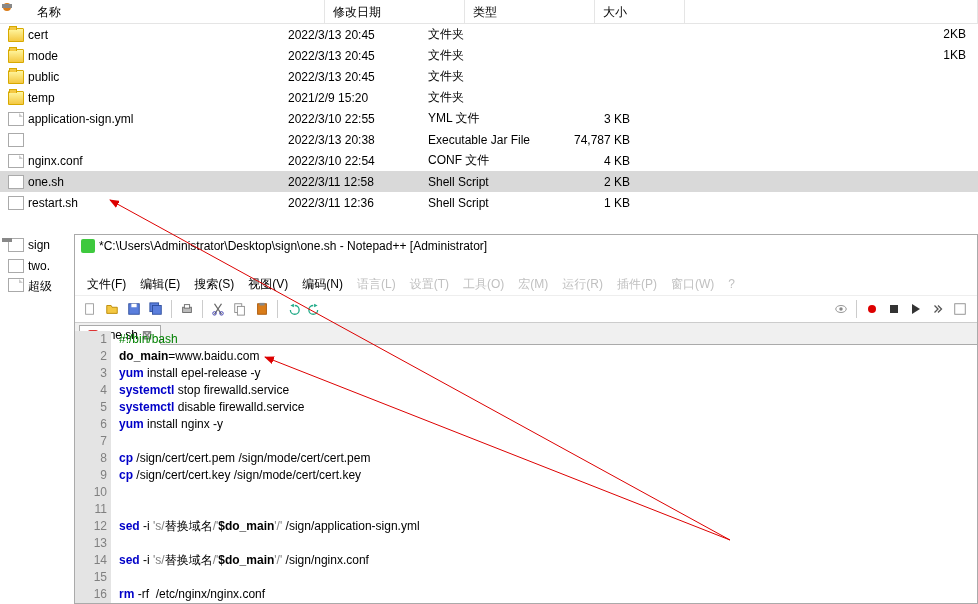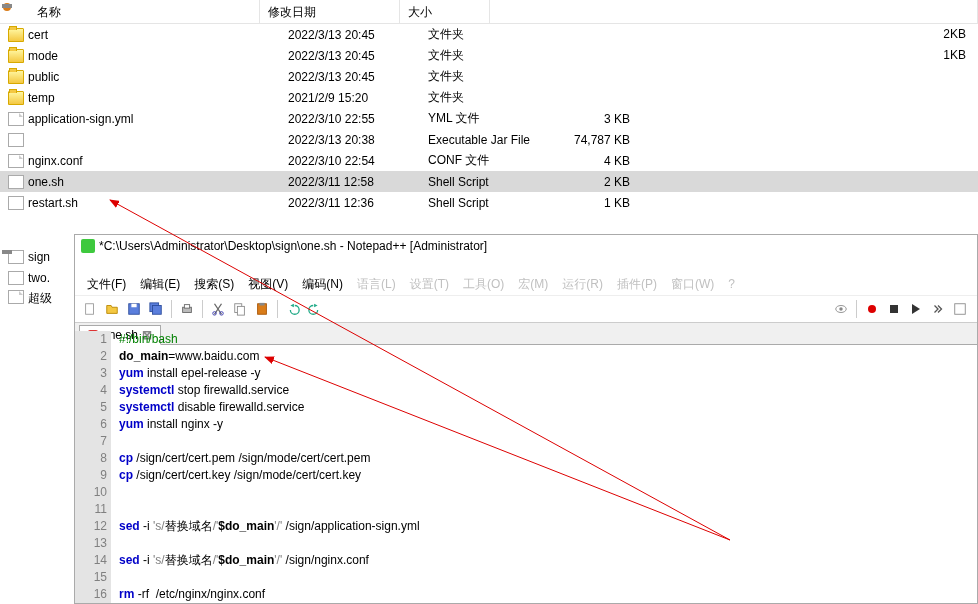--- a/index.html
+++ b/index.html
@@ -2,21 +2,21 @@
 <html><head>
 <meta charset="utf-8">
 <style>
 * { margin: 0; padding: 0; box-sizing: border-box; font-family: "Microsoft YaHei", "Segoe UI", Tahoma, sans-serif; font-size: 12px; }
 body { background: #fff; width: 978px; height: 604px; overflow: hidden; position: relative; }
 
 
 .explorer { position: absolute; top: 0; left: 0; width: 978px; height: 300px; background: #fff; }
 .col-headers { display: flex; height: 24px; border-bottom: 1px solid #e5e5e5; color: #000; }
 .col-h { padding: 4px 8px; border-right: 1px solid #e5e5e5; cursor: default; }
-.cw-name { width: 260px; padding-left: 37px; }
+.cw-name { width: 325px; padding-left: 37px; }
 .cw-date { width: 140px; }
 .cw-type { width: 130px; }
 .cw-size { width: 90px; text-align: left; }
 .cw-extra{ flex:1; text-align:right; padding-right:12px;}
 .file-rows { }
 .row { display: flex; height: 21px; align-items: center; }
 .row.selected { background: #d9d9d9; }
 .cell-name { width: 280px; padding-left: 8px; display: flex; gap: 4px; }
 .cell-date { width: 140px; padding-left: 8px; }
 .cell-type { width: 130px; padding-left: 8px; }
@@ -26,21 +26,21 @@
 .ic { width: 16px; height: 14px; display: inline-block; }
 .ic-folder { background: linear-gradient(#fff6a0,#f4c842); border-radius: 1px 1px 0 0; border:1px solid #d7a900; position:relative;}
 .ic-folder:before{content:'';position:absolute;top:-3px;left:0;width:6px;height:3px;background:#f4c842;border:1px solid #d7a900;border-bottom:none;}
 .ic-file { background: #fff; border: 1px solid #aaa; position: relative; }
 .ic-file:after{ content:''; position:absolute; top:0; right:0; border-top:4px solid #fff; border-left:4px solid #ccc;}
 .ic-jar { background:#fff; border:1px solid #aaa; }
 .ic-jar:before{content:'';position:absolute;width:8px;height:8px;left:3px;top:3px;background:#d97c1a;border-radius:50%;}
 .ic-sh { background:#fff; border:1px solid #aaa; }
 .ic-sh:before{content:'';position:absolute;width:10px;height:4px;left:2px;top:4px;background:#888;}
 
-.cutoff-left { position:absolute; left:0; top:246px; width:75px; background:#fff;}
+.cutoff-left { position:absolute; left:0; top:234px; width:75px; background:#fff;}
 .cutoff-left .row{ width:75px; overflow:hidden;}
 
 
 .npp { position: absolute; top: 234px; left: 74px; right: 0; bottom: 0; background: #fff; border: 1px solid #aaa; }
 .npp-title { height: 22px; display: flex; align-items: center; padding: 0 6px; gap: 4px; background: #fff; }
 .npp-disk { width:14px; height:14px; background:#3ec93e; border-radius:2px; display:inline-block; }
 .npp-menu { height: 22px; display: flex; align-items: center; padding: 0 6px; gap: 2px; margin-top: 16px; }
 .mitem { padding: 2px 6px; }
 .mitem.dim { color: #c0c0c0; }
 .npp-tools { height: 28px; display: flex; align-items: center; padding: 0 6px; gap: 4px; border-top:1px solid #eee; border-bottom:1px solid #ccc; position:relative;}
@@ -67,20 +67,21 @@
 .zh{ color:#000;}
 .arrows { position:absolute; top:0; left:0; pointer-events:none; width:978px; height:604px;}
 </style>
 </head>
 <body>
 
 <div class="explorer">
   <div class="col-headers">
     <div class="col-h cw-name">名称</div>
     <div class="col-h cw-date">修改日期</div>
+    <div class="col-h cw-type">类型</div>
     <div class="col-h cw-size">大小</div>
     <div class="col-h cw-extra"></div>
   </div>
   <div class="file-rows" id="file-rows">
       <div class="row">
         <div class="cell-name">
           <span class="ic ic-folder"></span>
           <span>cert</span>
         </div>
         <div class="cell-date">2022/3/13 20:45</div>

